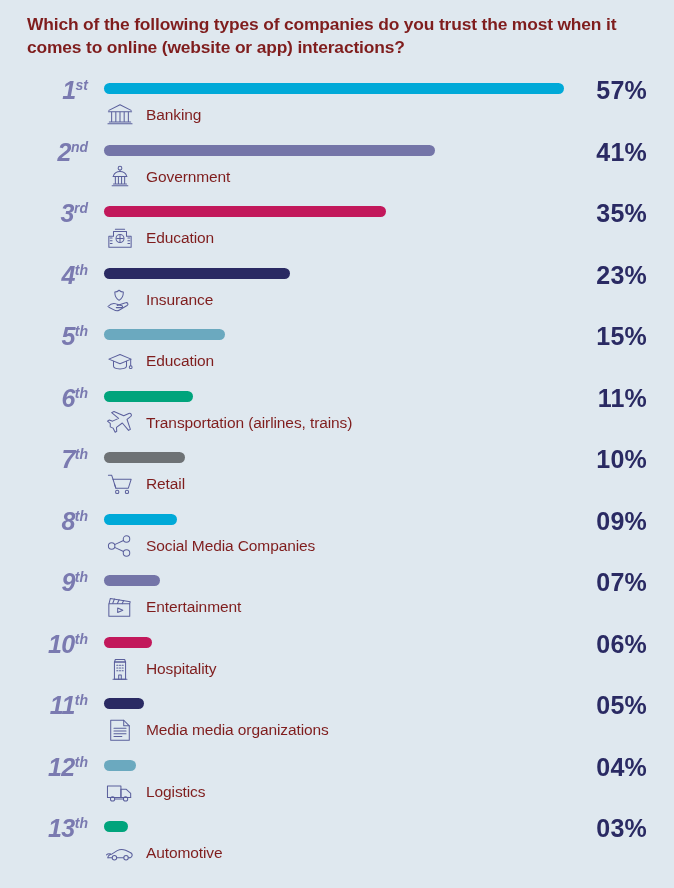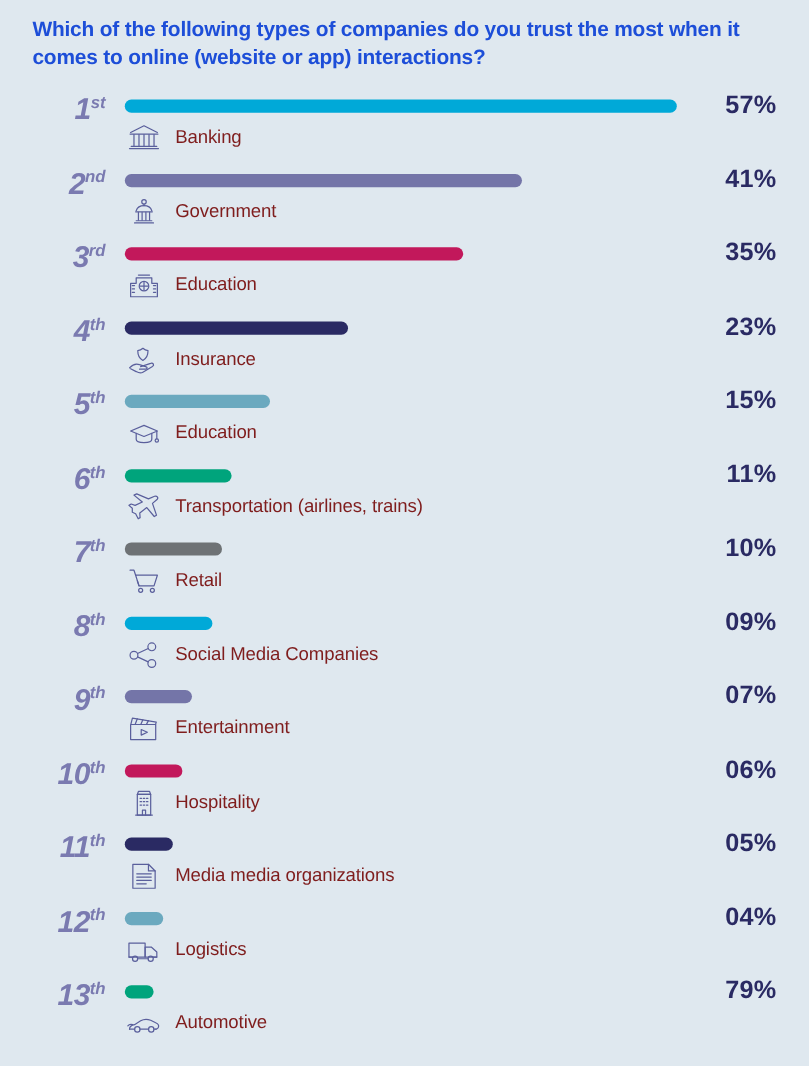--- a/index.html
+++ b/index.html
@@ -24,21 +24,21 @@
 
   
   .title {
     position: absolute;
     left: 27px;
     top: 13px;
     width: 612px;
     font-size: 17.4px;
     font-weight: bold;
     line-height: 1.33;
-    color: #1d4ed8;
+    color: #7f1d1d;
     letter-spacing: -0.15px;
   }
 
   
   .rows {
     position: absolute;
     left: 0;
     top: 74px;
     width: 674px;
   }
@@ -84,21 +84,21 @@
     width: 0;
   }
 
   
   .pct {
     position: absolute;
     right: 27px;
     top: 1px;
     width: 120px;
     text-align: right;
-    font-size: 21px;
+    font-size: 25px;
     font-weight: bold;
     color: #2a2a63;
     letter-spacing: 0.2px;
     line-height: 1.2;
   }
 
   
   .itemline {
     position: absolute;
     left: 104px;
@@ -351,21 +351,21 @@
             </svg>
           </span>
           <span class="label">Logistics</span>
         </div>
       </div>
       <div class="row">
         <div class="rank"><span>13</span><span class="suffix">th</span></div>
         <div class="bar-track">
           <div class="bar" style="width: 24.2105px; background: rgb(0, 164, 124);"></div>
         </div>
-        <div class="pct">79%</div>
+        <div class="pct">03%</div>
         <div class="itemline">
           <span class="icon">
             <svg width="30" height="26" viewBox="0 0 32 28" fill="none" stroke="#5a5f9c" stroke-width="1.1" stroke-linecap="round" stroke-linejoin="round">
               <path d="M3 19 C3 16.5 5 15.5 7.5 15 L13 11.5 C15.5 10 19 9.8 22 11 L26.5 13.2 C28.5 14 29.5 15.5 29 17.2 C28.7 18.5 27.5 19 26.5 19"></path>
               <path d="M3 19 H7.5 M12.5 19 H20 M25 19 H27"></path>
               <circle cx="10" cy="19.2" r="2.4"></circle>
               <circle cx="22.5" cy="19.2" r="2.4"></circle>
               <path d="M1.5 16 C2.5 14.8 4.5 14.6 6 15"></path>
             </svg>
           </span>

